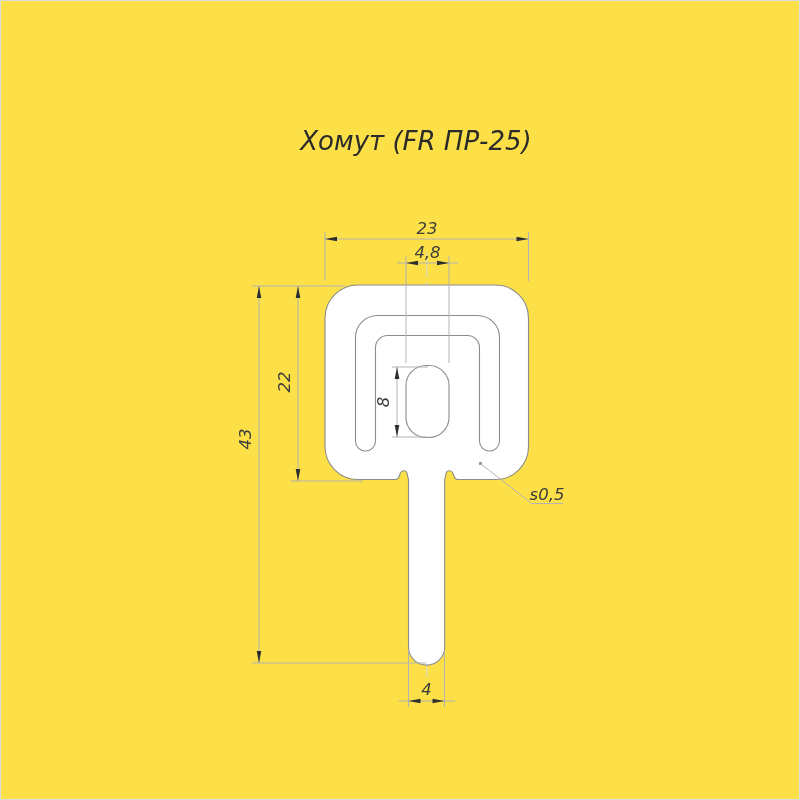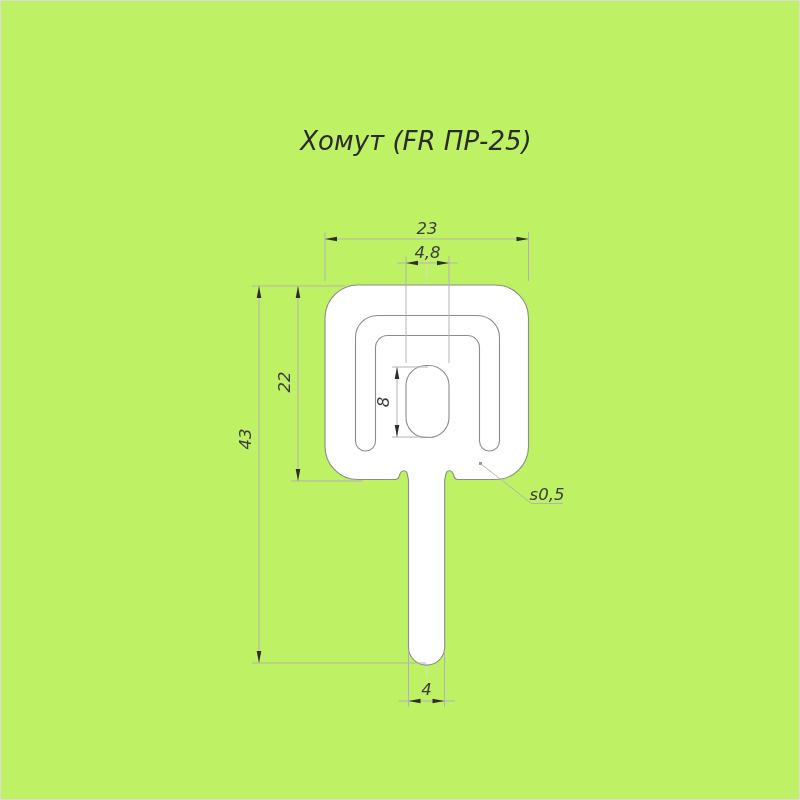--- a/index.html
+++ b/index.html
@@ -1,21 +1,21 @@
 <!DOCTYPE html>
 <html><head>
 <meta charset="utf-8">
 <style>
   html, body { margin: 0; padding: 0; background: #ffffff; }
   .canvas {
     position: relative;
     width: 800px; height: 800px;
     box-sizing: border-box;
     border: 1px solid #dcdcdc;
-    background: #bef264;
+    background: #fde047;
     font-family: "DejaVu Sans", "Liberation Sans", sans-serif;
     text-align: right;
   }
   svg { position: absolute; top: 0; left: 0; }
   .outline     { fill: #ffffff; stroke: #8c8c8c; stroke-width: 1.1; }
   .hole        { fill: #ffffff; stroke: #8c8c8c; stroke-width: 1.1; }
   .dimline     { stroke: #b3b3b3; stroke-width: 1; fill: none; }
   .centerline  { stroke: #d9d9d9; stroke-width: 1; fill: none; }
   .arrow       { fill: #2e2e2e; stroke: none; }
   .leaderdot   { fill: #9a9a9a; stroke: none; }

